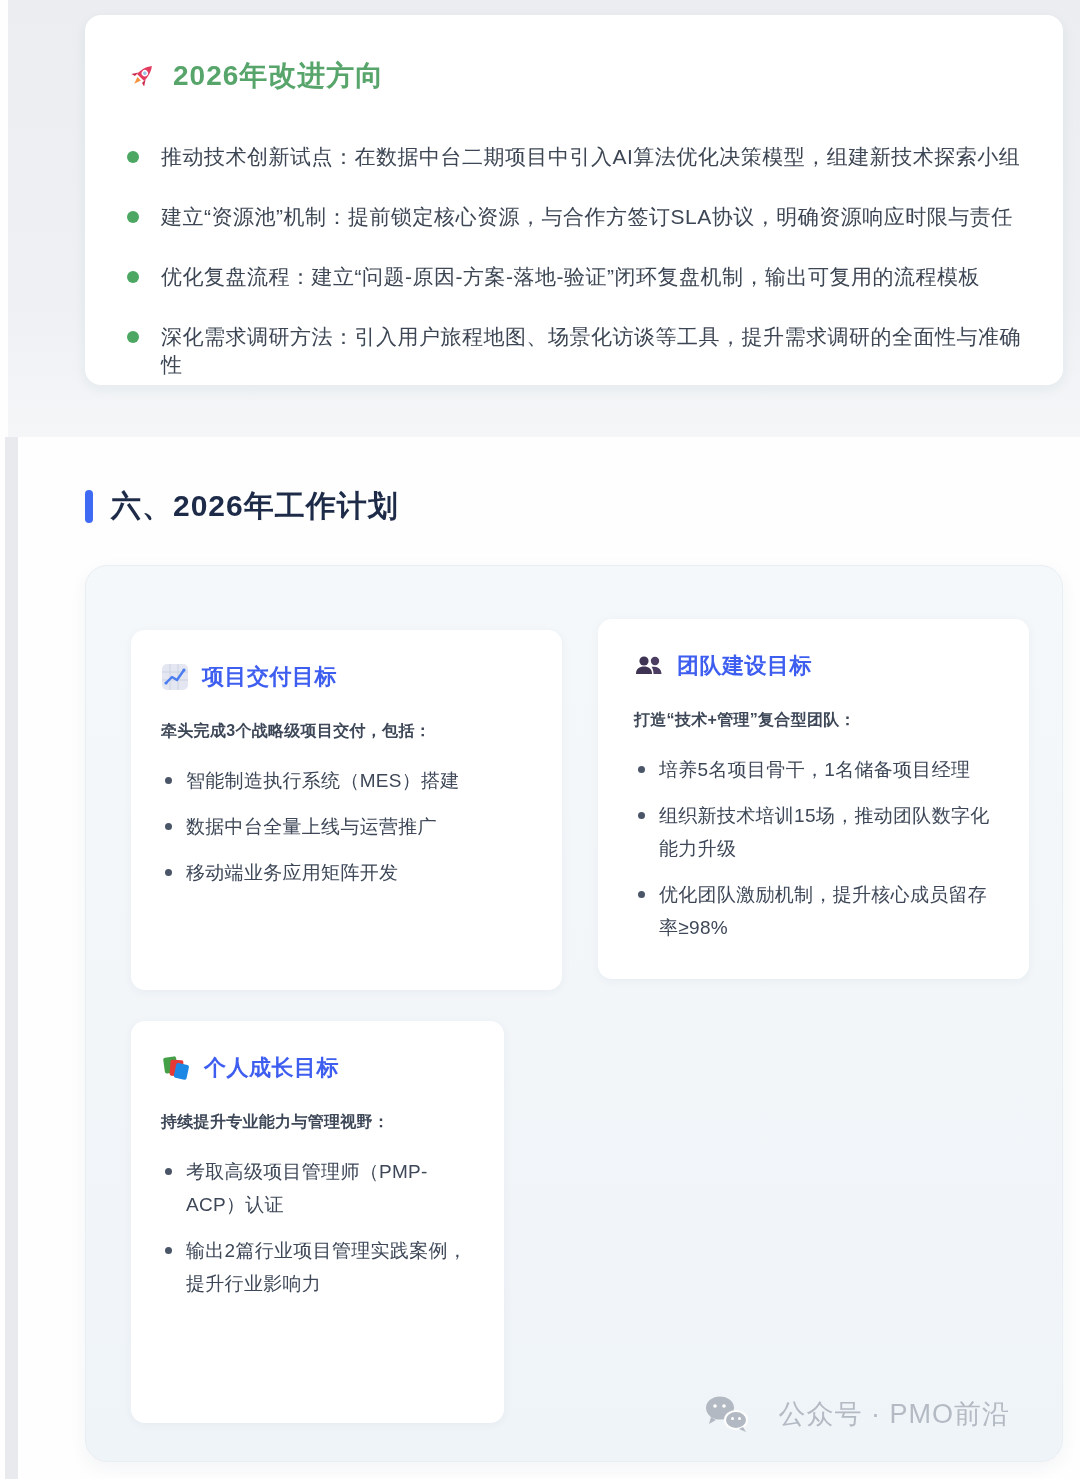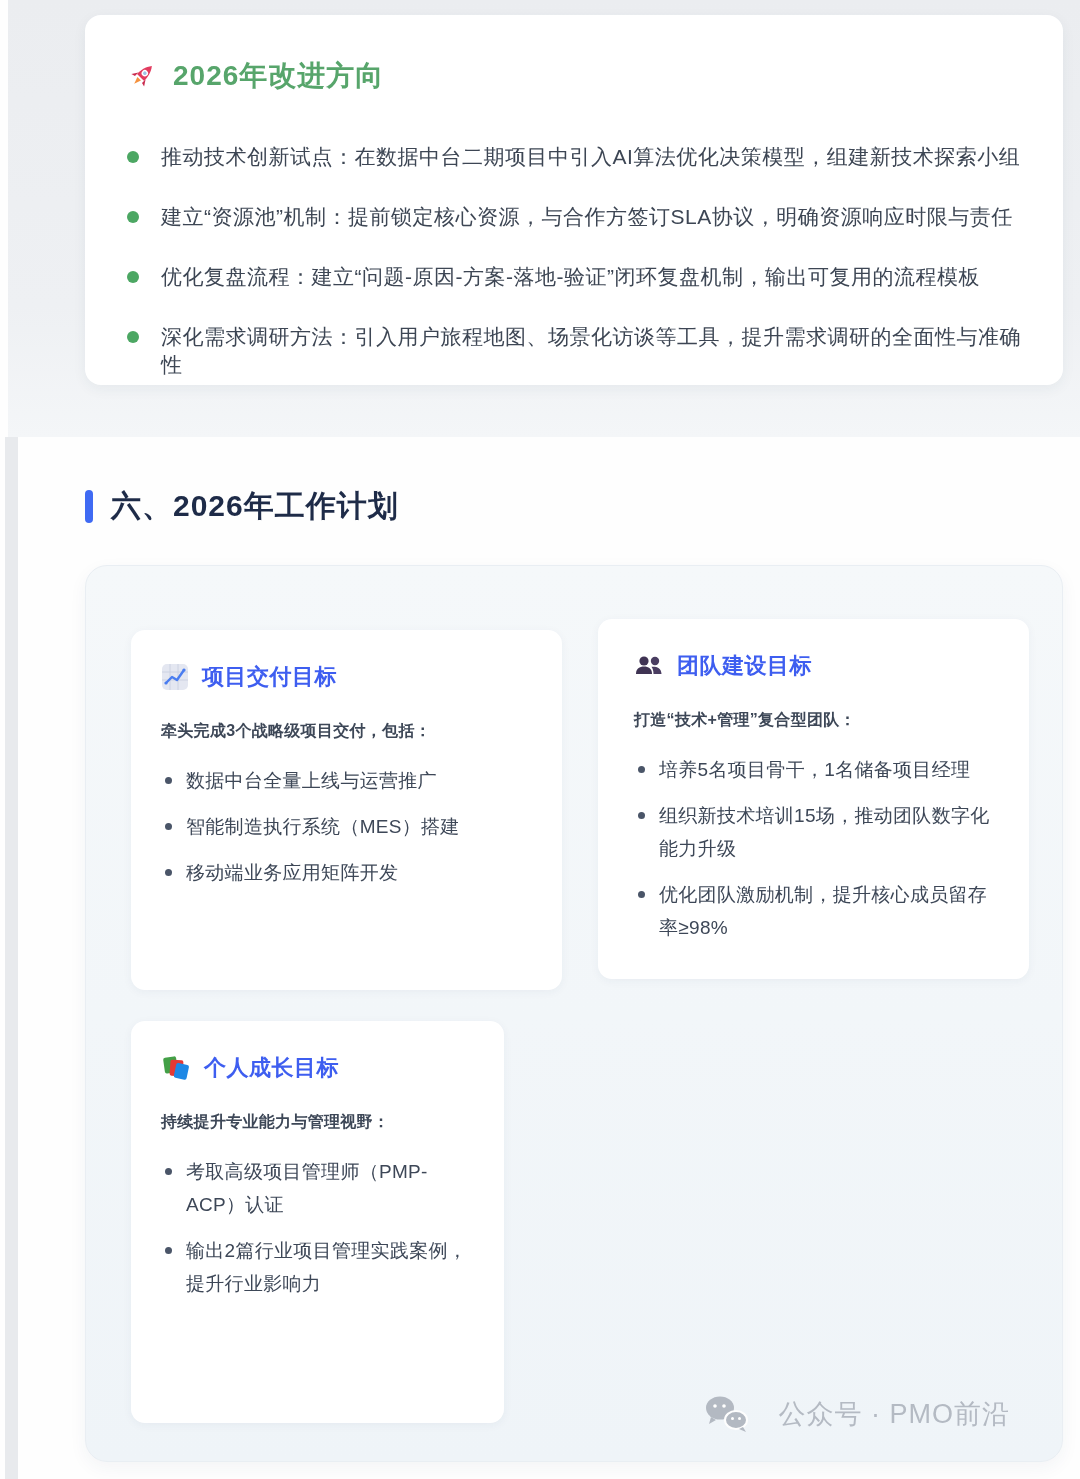--- a/index.html
+++ b/index.html
@@ -110,25 +110,25 @@
             <polyline points="5,20 11,14 16,17 23,7" fill="none" stroke="#4a7df0" stroke-width="2.4" stroke-linecap="round" stroke-linejoin="round"></polyline>
             <circle cx="5" cy="20" r="1.6" fill="#4a7df0"></circle>
             <circle cx="23" cy="7" r="1.6" fill="#4a7df0"></circle>
           </svg>
         </span>
         <span class="goal-title">项目交付目标</span>
       </div>
       <div class="goal-intro">牵头完成3个战略级项目交付，包括：</div>
       <div class="goal-bullet">
         <span class="goal-dot"></span>
+        <span class="goal-text">智能制造执行系统（MES）搭建</span>
+      </div>
+      <div class="goal-bullet">
+        <span class="goal-dot"></span>
         <span class="goal-text">数据中台全量上线与运营推广</span>
-      </div>
-      <div class="goal-bullet">
-        <span class="goal-dot"></span>
-        <span class="goal-text">智能制造执行系统（MES）搭建</span>
       </div>
       <div class="goal-bullet">
         <span class="goal-dot"></span>
         <span class="goal-text">移动端业务应用矩阵开发</span>
       </div>
     </div>
 
     <div class="goal-card card-b">
       <div class="goal-header">
         <span class="icon">

